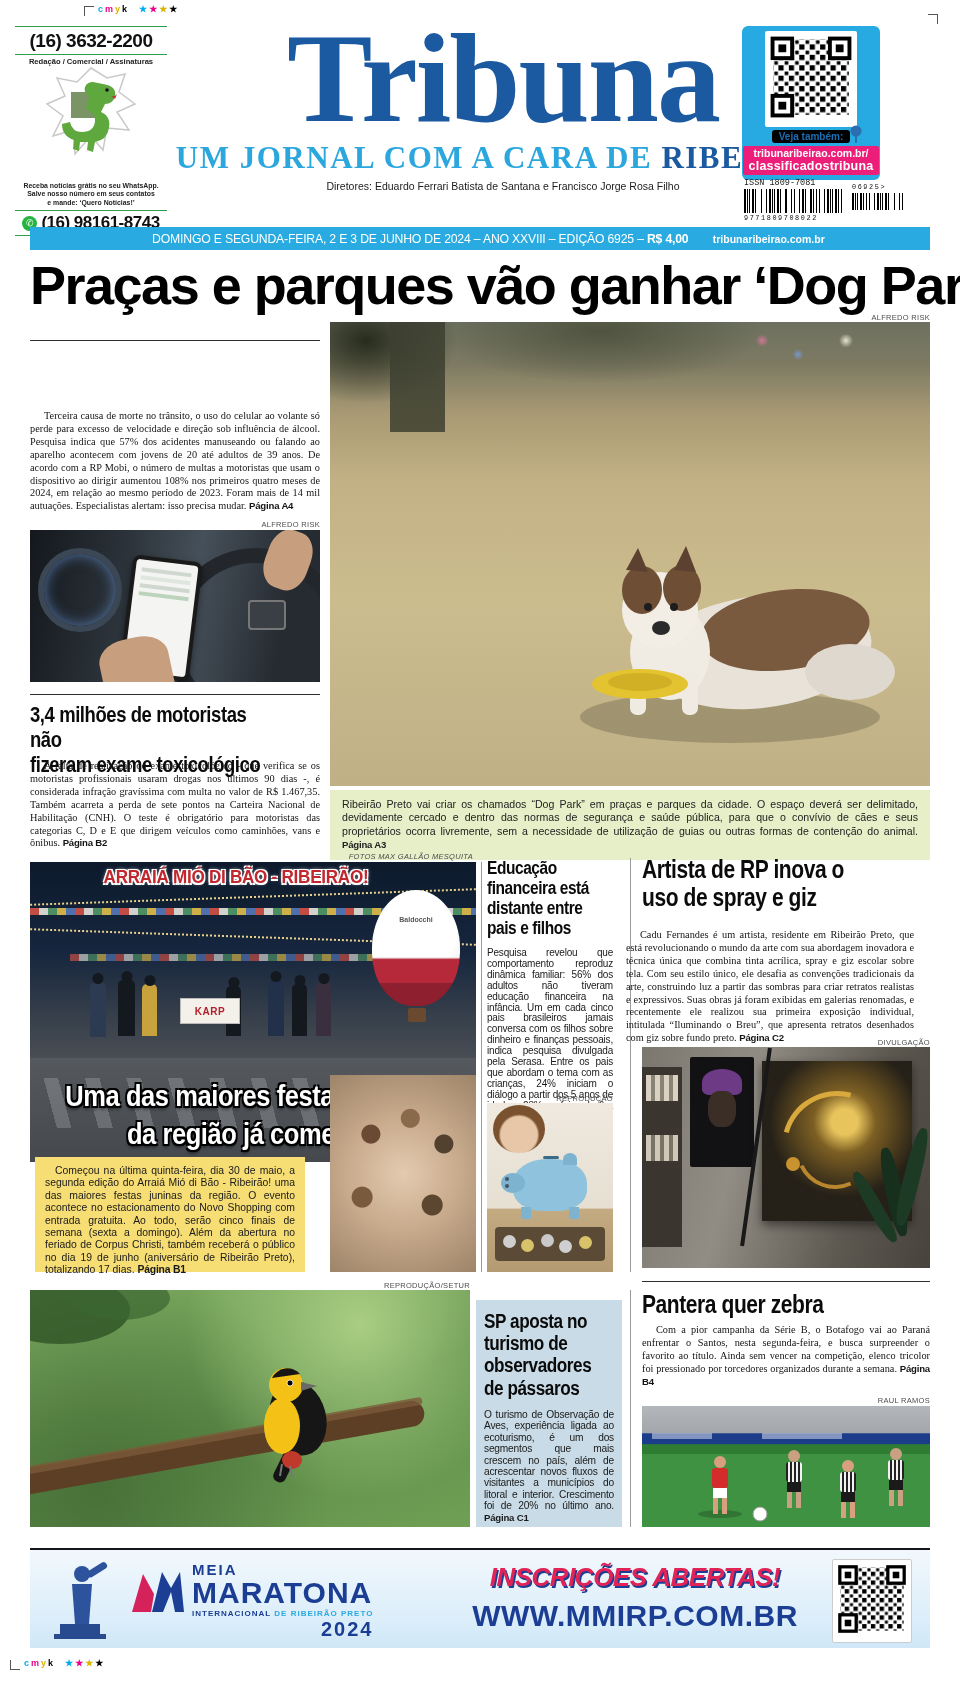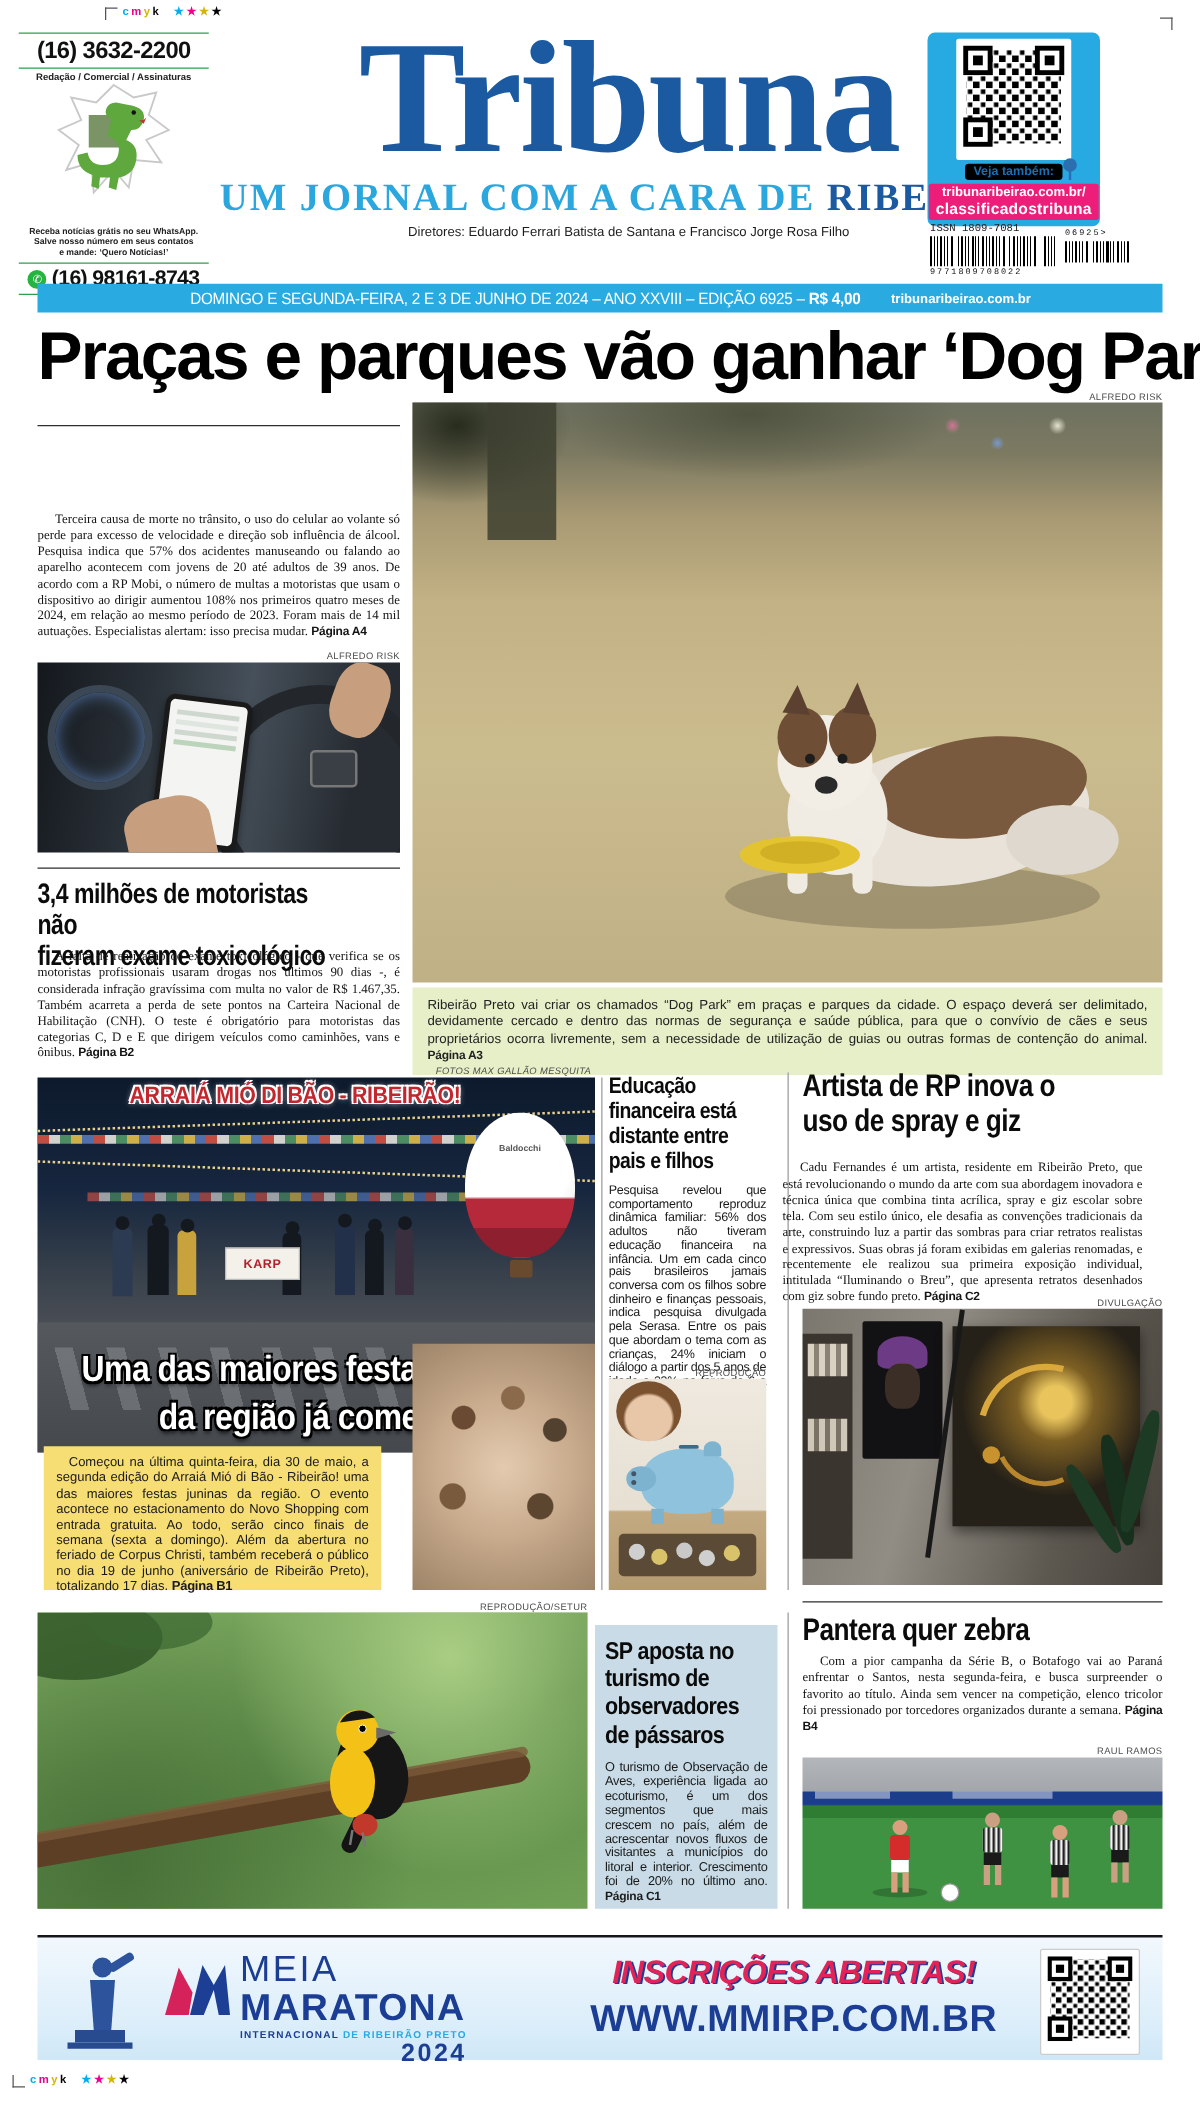--- a/index.html
+++ b/index.html
@@ -95,21 +95,21 @@
      background:linear-gradient(180deg,rgba(0,0,0,0) 58%,#b5293a 60% 80%,#8e1f2e 80% 100%),
      radial-gradient(circle at 35% 30%,#ffffff 0 55%,#e8e6e2 80%);
      display:flex;justify-content:center;}
   .balloon-label{font-size:7px;font-weight:bold;color:#555;margin-top:26px;}
   .karp{background:#f4f1ea;border:1px solid #bbb;color:#b3202c;font-weight:bold;font-size:10px;
      display:flex;align-items:center;justify-content:center;letter-spacing:.5px;}
   .asphalt{background:linear-gradient(180deg,#55595e,#45494e);}
   .crosswalk{background:repeating-linear-gradient(75deg,transparent 0 26px,rgba(255,255,255,.22) 26px 40px);}
   
   .banner{background:linear-gradient(180deg,#f2f8fd 0%,#dceefa 70%,#cfe7f7 100%);border-top:2.5px solid #15161a;}
-  .meia{font-size:29px;font-weight:normal;color:#1b3e94;letter-spacing:2px;line-height:1;}
+  .meia{font-size:15px;font-weight:bold;color:#1b3e94;letter-spacing:2px;line-height:1;}
   .maratona{font-size:30px;font-weight:bold;color:#1b3e94;letter-spacing:1px;line-height:1.05;}
   .intl{font-size:8px;font-weight:bold;color:#1b3e94;letter-spacing:1px;}
   .intl-light{color:#2aa9e0;}
   .year{font-size:20px;font-weight:bold;color:#1b3e94;letter-spacing:2px;}
   .cta{font-size:26px;font-weight:bold;font-style:italic;color:#e02458;letter-spacing:-.5px;
        text-shadow:1.5px 1.5px 0 #1b3e94;white-space:nowrap;}
   .url{font-size:30px;font-weight:bold;color:#1b3e94;letter-spacing:.5px;white-space:nowrap;}
 </style>
 </head>
 <body>

